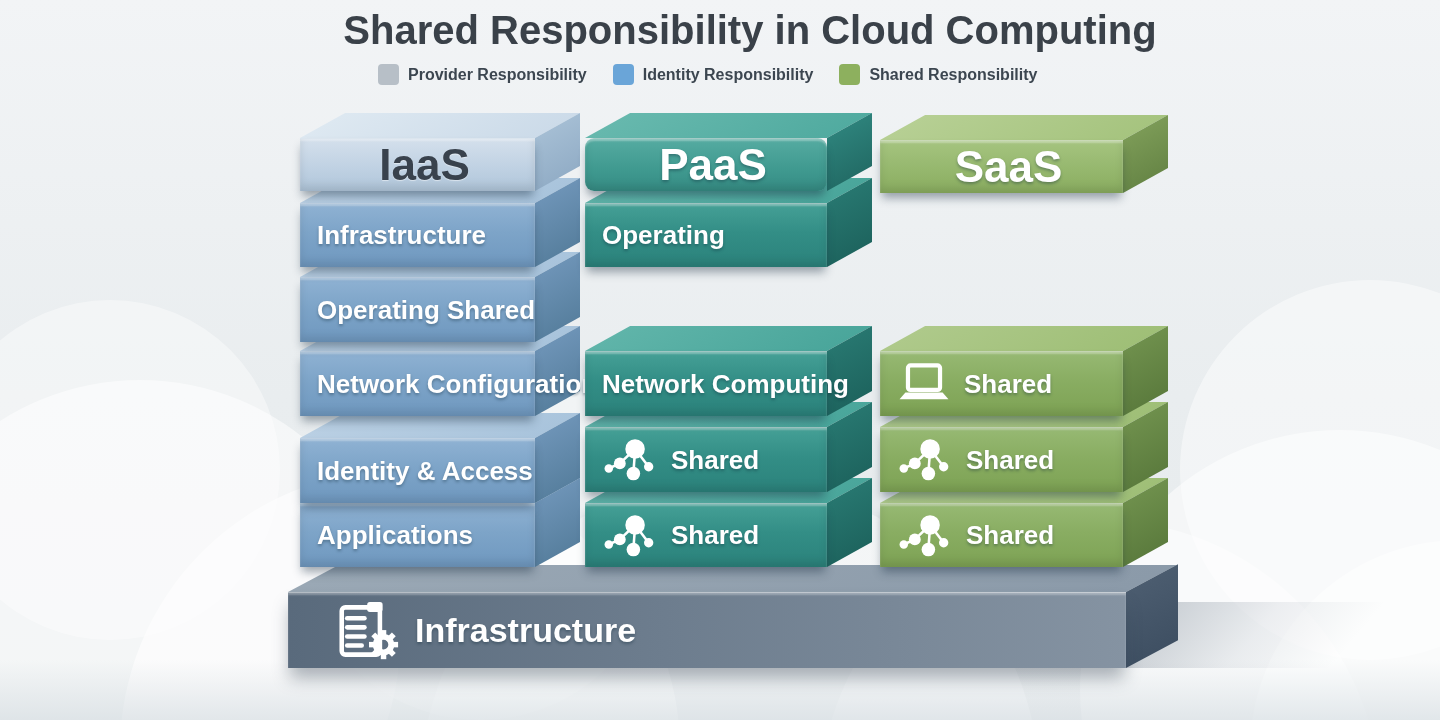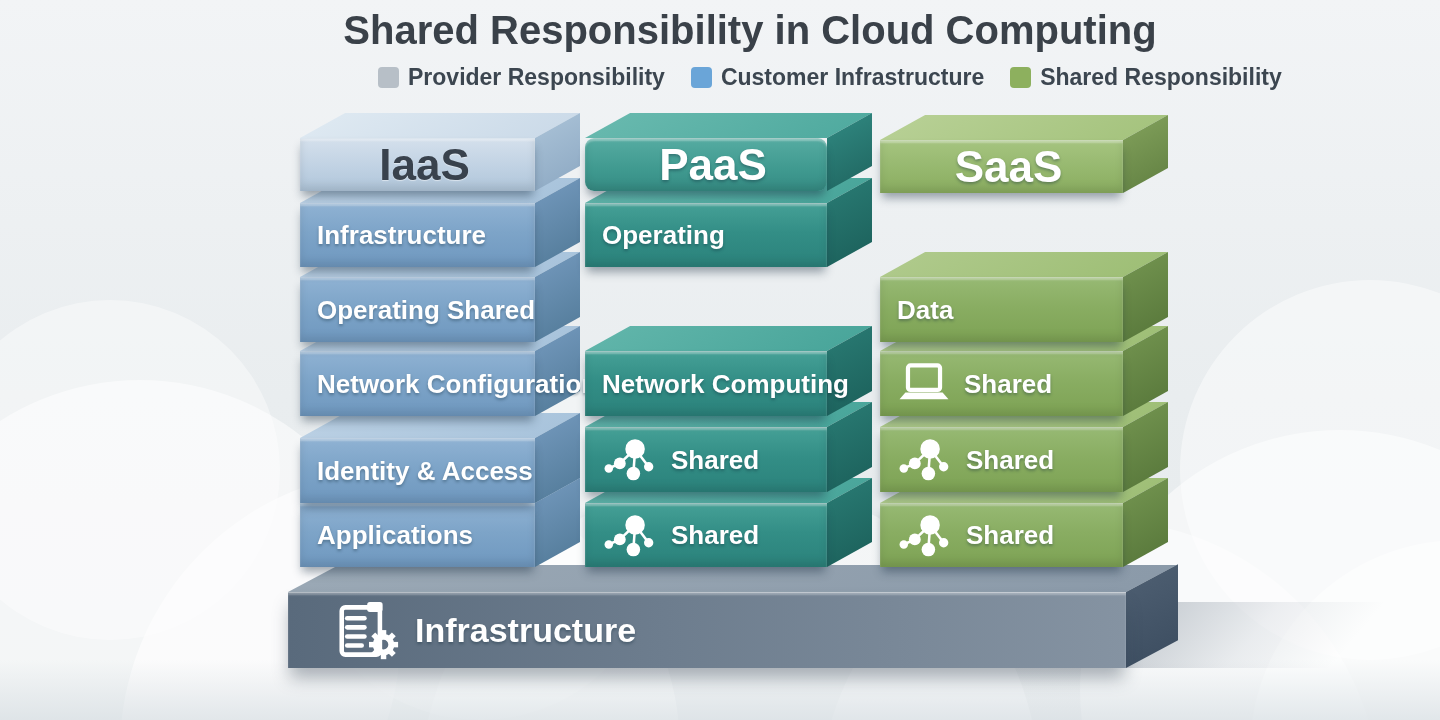--- a/index.html
+++ b/index.html
@@ -19,21 +19,21 @@
   .title{
     position:absolute;left:340px;top:8px;width:820px;text-align:center;
     font-size:40px;font-weight:600;color:#3a4149;letter-spacing:0px;
   }
   .legend{
     position:absolute;left:378px;top:64px;width:780px;
     display:flex;align-items:center;gap:26px;
   }
   .legend-item{display:flex;align-items:center;gap:9px;}
   .legend-swatch{width:21px;height:21px;border-radius:4px;}
-  .legend-label{font-size:23px;font-weight:600;color:#3c4650;white-space:nowrap;}
+  .legend-label{font-size:16px;font-weight:600;color:#3c4650;white-space:nowrap;}
 
   
   .column{position:absolute;top:0;height:720px;}
   .block{position:absolute;left:0;width:100%;}
   .face-front{
     position:absolute;left:0;top:0;width:100%;height:100%;
     display:flex;align-items:center;padding-left:17px;box-sizing:border-box;
     box-shadow:0 7px 9px -2px rgba(25,45,65,.42), inset 0 2px 2px rgba(255,255,255,.35), inset 0 -5px 9px rgba(0,0,0,.10);
     border-top:1px solid rgba(255,255,255,.55);
   }
@@ -111,21 +111,21 @@
 
   <div class="title">Shared Responsibility in Cloud Computing</div>
 
   <div class="legend">
     <div class="legend-item">
       <span class="legend-swatch" style="background:#b7bfc7;"></span>
       <span class="legend-label">Provider Responsibility</span>
     </div>
     <div class="legend-item">
       <span class="legend-swatch" style="background:#6aa5d8;"></span>
-      <span class="legend-label">Customer Infrastructure</span>
+      <span class="legend-label">Identity Responsibility</span>
     </div>
     <div class="legend-item">
       <span class="legend-swatch" style="background:#8db05e;"></span>
       <span class="legend-label">Shared Responsibility</span>
     </div>
   </div>
 
   <div class="ground-shadow"></div>
 
   <div id="base-block" class="block">
@@ -269,27 +269,20 @@
   </div>
 
   <div class="column col-saas" style="left:880px;width:243px;">
     <div class="block hdr" style="top:140px;height:53px;z-index:26;">
       <div class="face-top" style="top:-25px;height:25px;"></div>
       <div class="face-side" style="left:243px;width:45px;height:53px;"></div>
       <div class="face-front center">
         <span class="block-label hdr-label">SaaS</span>
       </div>
     </div>
-    <div class="block" style="top:277px;height:65px;z-index:24;">
-      <div class="face-top" style="top:-25px;height:25px;"></div>
-      <div class="face-side" style="left:243px;width:45px;height:65px;"></div>
-      <div class="face-front">
-        <span class="block-label">Data</span>
-      </div>
-    </div>
     <div class="block" style="top:351px;height:65px;z-index:23;">
       <div class="face-top" style="top:-25px;height:25px;"></div>
       <div class="face-side" style="left:243px;width:45px;height:65px;"></div>
       <div class="face-front">
         <span class="icon">
           <svg width="54" height="44" viewBox="0 0 64 50" fill="none">
             <rect x="13" y="3" width="38" height="29" rx="3" stroke="#fff" stroke-width="5"></rect>
             <path d="M3,43 L61,43 L54,35 L10,35 Z" fill="#fff"></path>
           </svg>
         </span>

